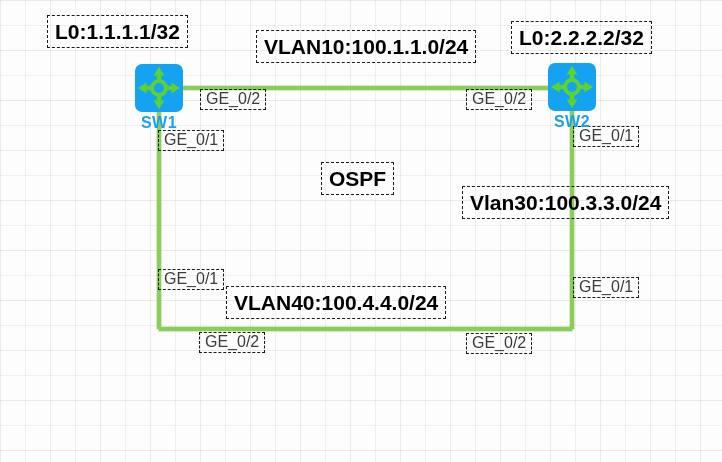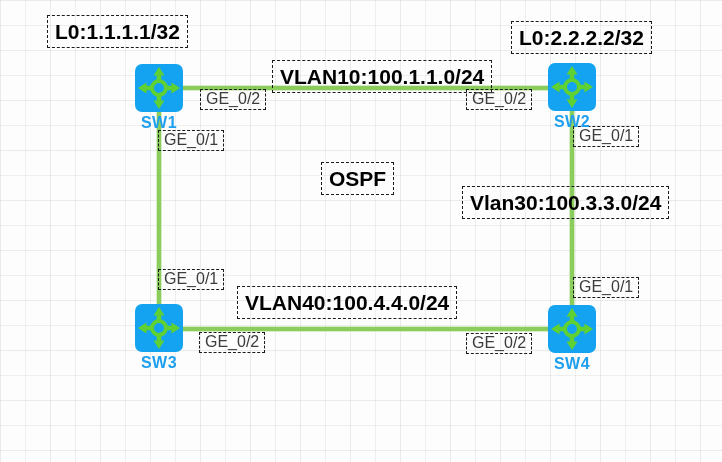--- a/index.html
+++ b/index.html
@@ -59,23 +59,23 @@
 
 <div class="canvas">
 
   <div class="link h" style="left:159px; top:86px;  width:413px;"></div>
   <div class="link h" style="left:159px; top:327px; width:413px;"></div>
   <div class="link v" style="left:157px; top:88px;  height:241px;"></div>
   <div class="link v" style="left:570px; top:88px;  height:241px;"></div>
 
   <div class="anno" style="left:47px;  top:15px;">L0:1.1.1.1/32</div>
   <div class="anno" style="left:511px; top:21px;">L0:2.2.2.2/32</div>
-  <div class="anno" style="left:256px; top:60px;margin-left:16px;">VLAN10:100.1.1.0/24</div>
+  <div class="anno" style="left:256px; top:30px;">VLAN10:100.1.1.0/24</div>
   <div class="anno" style="left:462px; top:186px;">Vlan30:100.3.3.0/24</div>
-  <div class="anno" style="left:237px; top:286px;">VLAN40:100.4.4.0/24</div>
+  <div class="anno" style="left:226px; top:286px;">VLAN40:100.4.4.0/24</div>
 
   <div class="anno ospf" style="left:321px; top:162px;">
     <div>OSPF</div>
   </div>
 
   <div class="port" style="left:200px; top:89px;">GE_0/2</div>
   <div class="port" style="left:466px; top:89px;">GE_0/2</div>
   <div class="port" style="left:158px; top:130px;">GE_0/1</div>
   <div class="port" style="left:573px; top:126px;">GE_0/1</div>
   <div class="port" style="left:158px; top:269px;">GE_0/1</div>
@@ -112,49 +112,15 @@
           <polygon points="24,45 18.5,36.5 29.5,36.5" stroke="none"></polygon>
         <line x1="16" y1="24" x2="11" y2="24"></line>
           <polygon points="3,24 11.5,18.5 11.5,29.5" stroke="none"></polygon>
         <line x1="32" y1="24" x2="37" y2="24"></line>
           <polygon points="45,24 36.5,18.5 36.5,29.5" stroke="none"></polygon>
       </g>
     </svg>
     <div class="node-name">SW2</div>
   </div>
 
-  <div class="node" style="left:135px; top:304px;">
-    <svg viewBox="0 0 48 48" width="48" height="48">
-      <rect x="0" y="0" width="48" height="48" rx="7" fill="#14a3f0"></rect>
-      <circle cx="24" cy="24" r="7" fill="none" stroke="#5fd133" stroke-width="4"></circle>
-      <g stroke="#5fd133" stroke-width="4.5" fill="#5fd133">
-        <line x1="24" y1="16" x2="24" y2="11"></line>
-          <polygon points="24,3 18.5,11.5 29.5,11.5" stroke="none"></polygon>
-        <line x1="24" y1="32" x2="24" y2="37"></line>
-          <polygon points="24,45 18.5,36.5 29.5,36.5" stroke="none"></polygon>
-        <line x1="16" y1="24" x2="11" y2="24"></line>
-          <polygon points="3,24 11.5,18.5 11.5,29.5" stroke="none"></polygon>
-        <line x1="32" y1="24" x2="37" y2="24"></line>
-          <polygon points="45,24 36.5,18.5 36.5,29.5" stroke="none"></polygon>
-      </g>
-    </svg>
-    <div class="node-name">SW3</div>
-  </div>
 
-  <div class="node" style="left:548px; top:305px;">
-    <svg viewBox="0 0 48 48" width="48" height="48">
-      <rect x="0" y="0" width="48" height="48" rx="7" fill="#14a3f0"></rect>
-      <circle cx="24" cy="24" r="7" fill="none" stroke="#5fd133" stroke-width="4"></circle>
-      <g stroke="#5fd133" stroke-width="4.5" fill="#5fd133">
-        <line x1="24" y1="16" x2="24" y2="11"></line>
-          <polygon points="24,3 18.5,11.5 29.5,11.5" stroke="none"></polygon>
-        <line x1="24" y1="32" x2="24" y2="37"></line>
-          <polygon points="24,45 18.5,36.5 29.5,36.5" stroke="none"></polygon>
-        <line x1="16" y1="24" x2="11" y2="24"></line>
-          <polygon points="3,24 11.5,18.5 11.5,29.5" stroke="none"></polygon>
-        <line x1="32" y1="24" x2="37" y2="24"></line>
-          <polygon points="45,24 36.5,18.5 36.5,29.5" stroke="none"></polygon>
-      </g>
-    </svg>
-    <div class="node-name">SW4</div>
-  </div>
 
 </div>
 
 </body></html>

